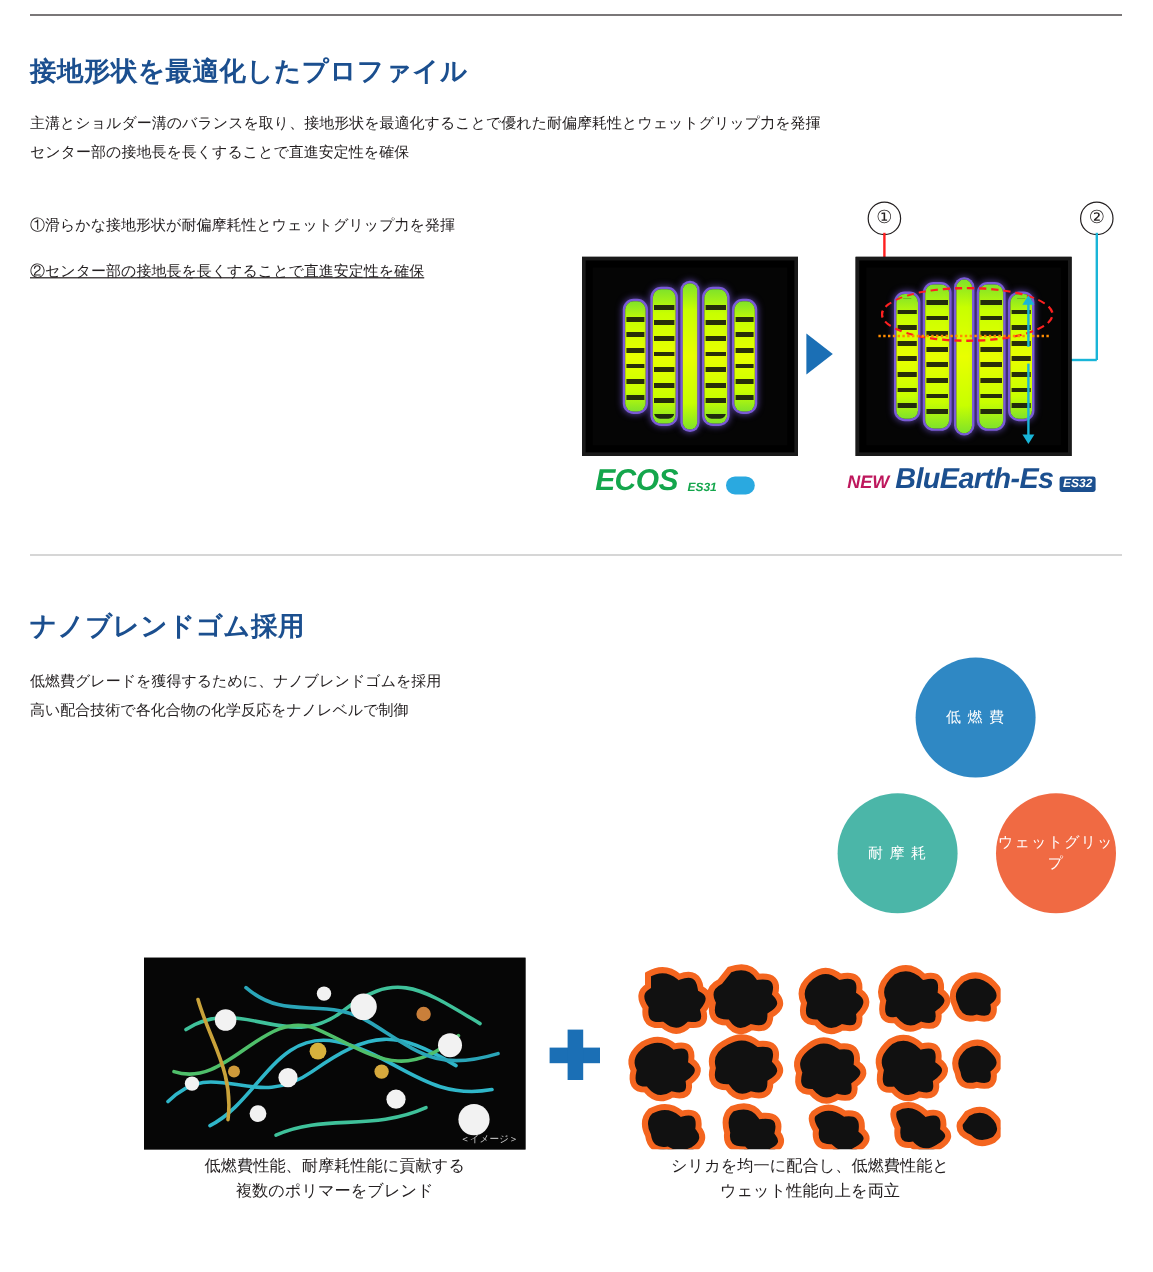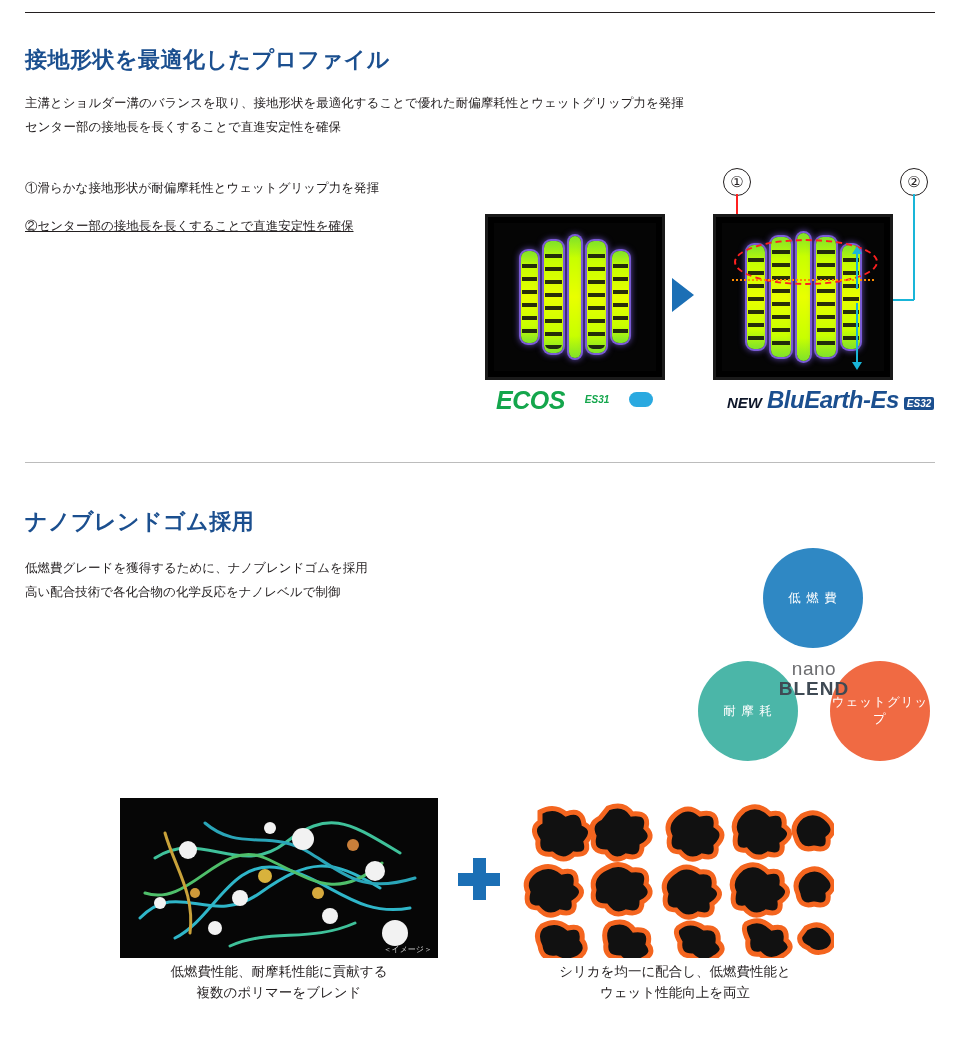--- a/index.html
+++ b/index.html
@@ -208,22 +208,22 @@
     position: absolute;
     top: 226px;
     height: 30px;
     width: 100%;
   }
   .brand-ecos {
     position: absolute;
     left: 26px;
     top: 0;
     display: flex;
-    align-items: center;
-    gap: 20px;
+    align-items: flex-end;
+    gap: 8px;
   }
   .brand-ecos .name {
     font-family: "Liberation Sans", sans-serif;
     font-style: italic;
     font-weight: bold;
     font-size: 25px;
     color: #14a64c;
     letter-spacing: -0.5px;
   }
   .brand-ecos .sub {
@@ -244,23 +244,22 @@
     left: 236px;
     top: 0;
     display: flex;
     align-items: flex-end;
     gap: 5px;
   }
   .brand-new .newtag {
     font-weight: bold;
     font-style: italic;
     font-size: 15px;
-    color: #0f172a;
+    color: #be185d;
     margin-bottom: 3px;
-    margin-left: 21px;
   }
   .brand-new .blue {
     font-style: italic;
     font-weight: bold;
     font-size: 24px;
     color: #1b4f8f;
     letter-spacing: -0.5px;
   }
   .brand-new .sub {
     font-style: italic;
@@ -453,24 +452,20 @@
 
   <h1 class="section-title" id="title-2">ナノブレンドゴム採用</h1>
 
   <div class="body-text" id="intro-2">低燃費グレードを獲得するために、ナノブレンドゴムを採用
 高い配合技術で各化合物の化学反応をナノレベルで制御</div>
 
   <div class="trefoil">
     <div class="lobe" id="lobe-top">低 燃 費</div>
     <div class="lobe" id="lobe-left">耐 摩 耗</div>
     <div class="lobe" id="lobe-right">ウェットグリップ</div>
-    <div class="tref-center">
-      <span class="nano">nano</span>
-      <span class="blend">BLEND</span>
-    </div>
   </div>
 
   <div class="polymer-img">
     <svg width="318" height="160" viewBox="0 0 318 160">
       <rect x="0" y="0" width="318" height="160" fill="#060606"></rect>
       <g fill="none" stroke-width="3" stroke-linecap="round">
         <path d="M20 120 C60 80, 90 130, 140 95 S210 60, 260 90" stroke="#2fb6c9"></path>
         <path d="M35 60 C80 30, 120 80, 165 45 S230 25, 280 55" stroke="#3fc19a"></path>
         <path d="M55 140 C95 120, 110 60, 160 70 S235 120, 290 110" stroke="#2fb6c9"></path>
         <path d="M25 95 C70 110, 100 40, 145 60 S215 105, 262 65" stroke="#4fbf6a"></path>

